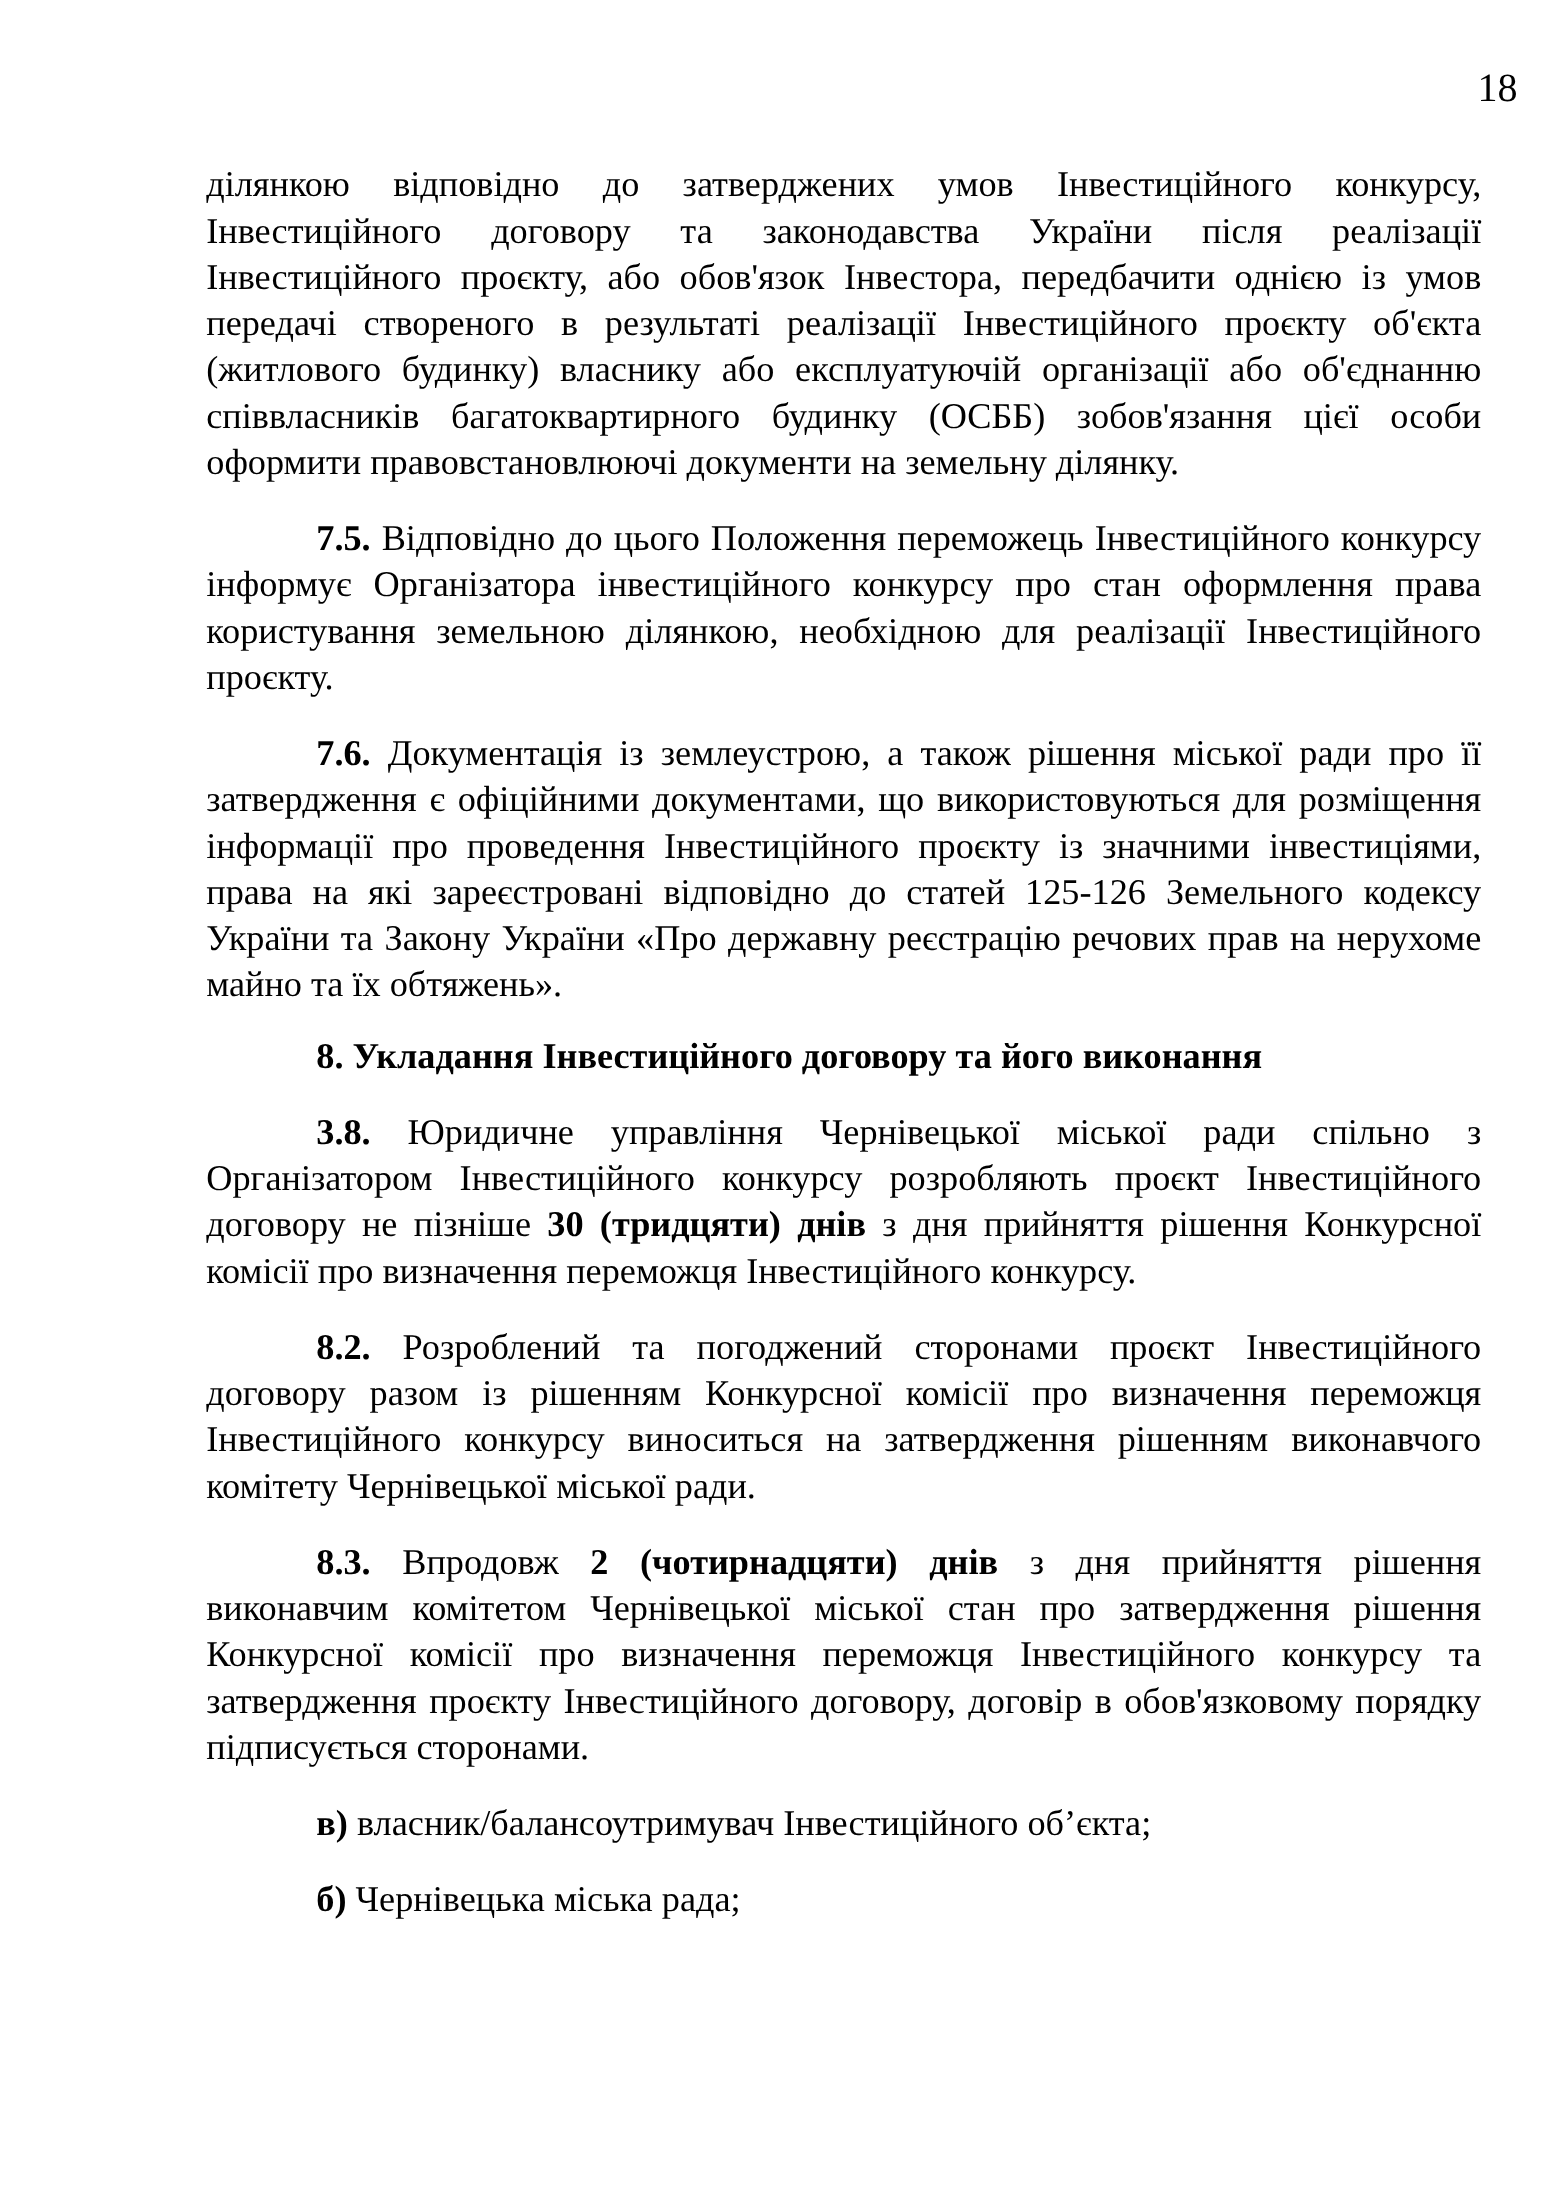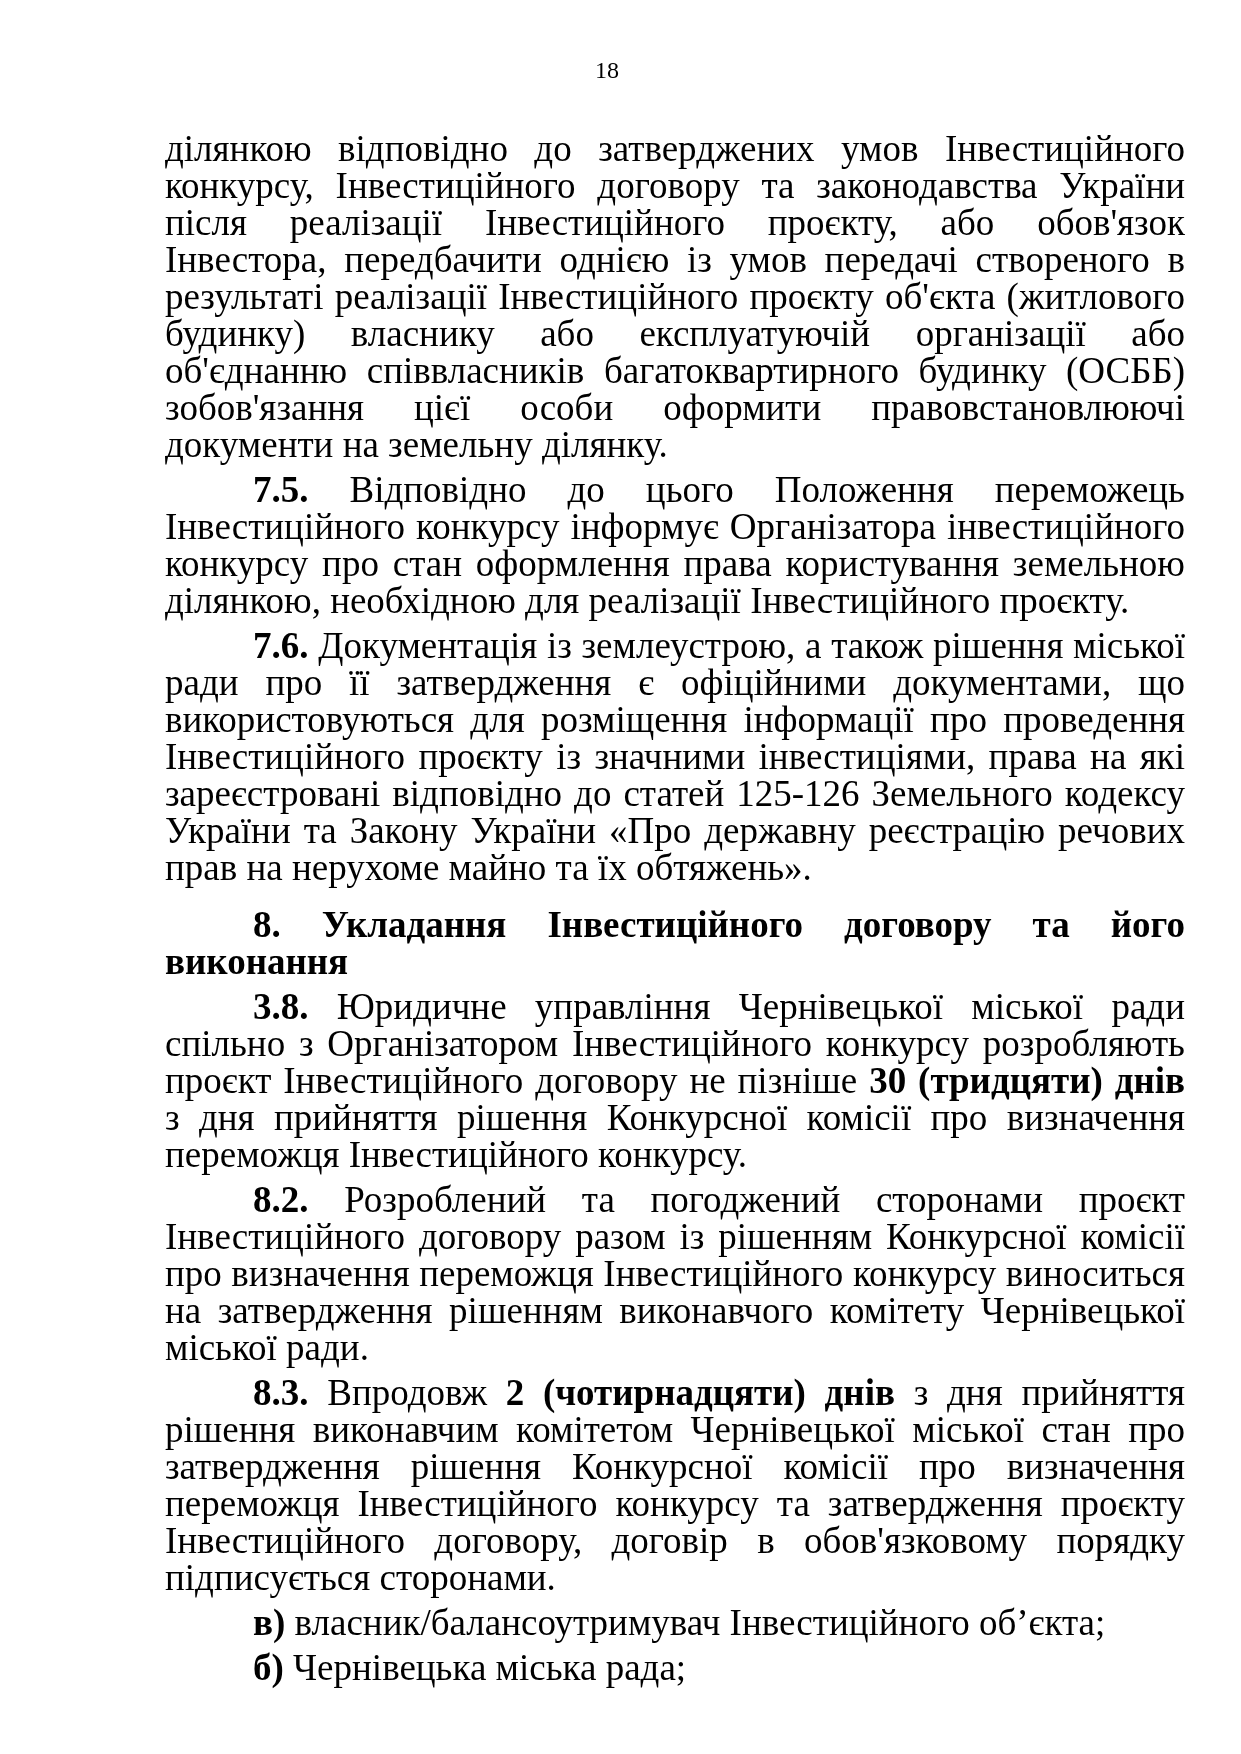--- a/index.html
+++ b/index.html
@@ -14,39 +14,39 @@
     background: #ffffff;
     color: #000000;
     font-family: "Liberation Serif", "DejaVu Serif", serif;
     overflow: hidden;
   }
   .page-number {
     position: absolute;
     top: 56px;
     left: 0;
     width: 1214px;
-    text-align: center;
-    font-size: 24px;
+    text-align: right;
+    font-size: 32px;
     line-height: 28px;
   }
   .content {
     position: absolute;
     top: 130px;
     left: 165px;
     width: 1020px;
-    font-size: 37px;
+    font-size: 29px;
     line-height: 37px;
     text-align: justify;
   }
   .content p {
     margin: 0;
     text-indent: 88px;
   }
   .content p + p {
-    margin-top: 8px;
+    margin-top: 24px;
   }
   .content p.no-indent {
     text-indent: 0;
   }
   .section-heading {
     font-weight: bold;
     margin-top: 20px !important;
     margin-bottom: 20px;
   }
   .all-bold {

